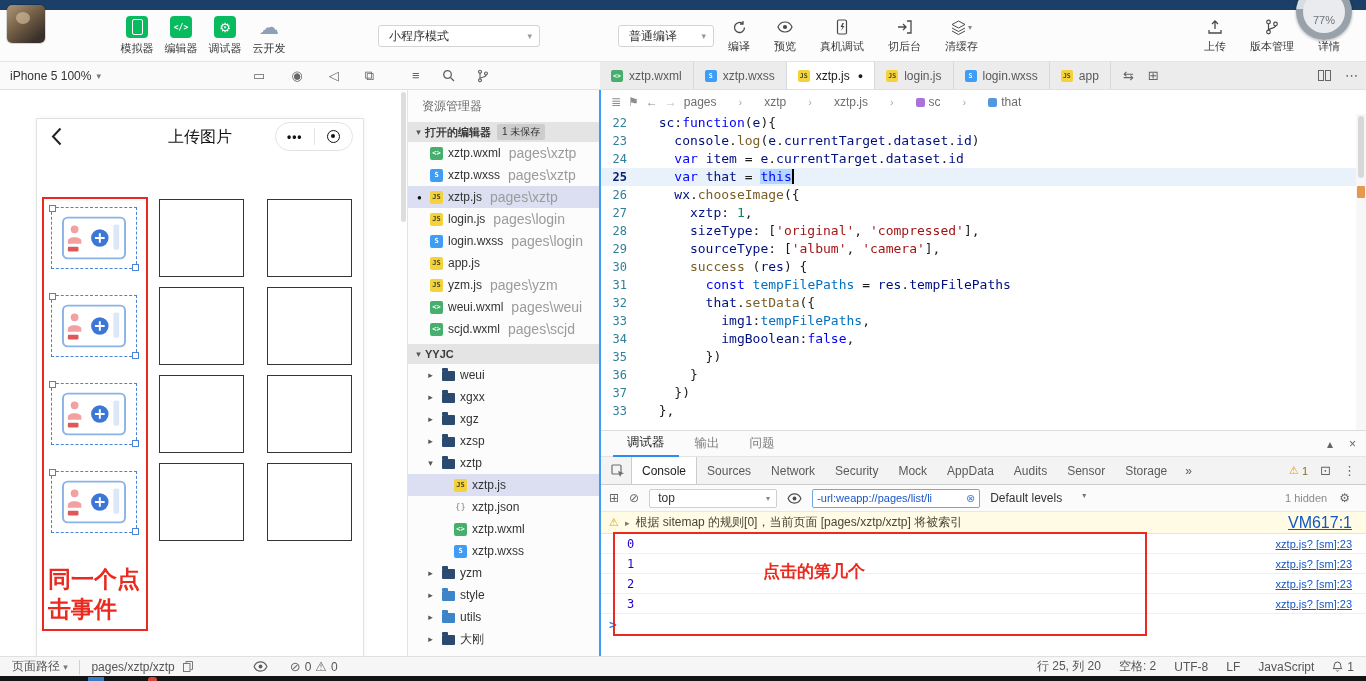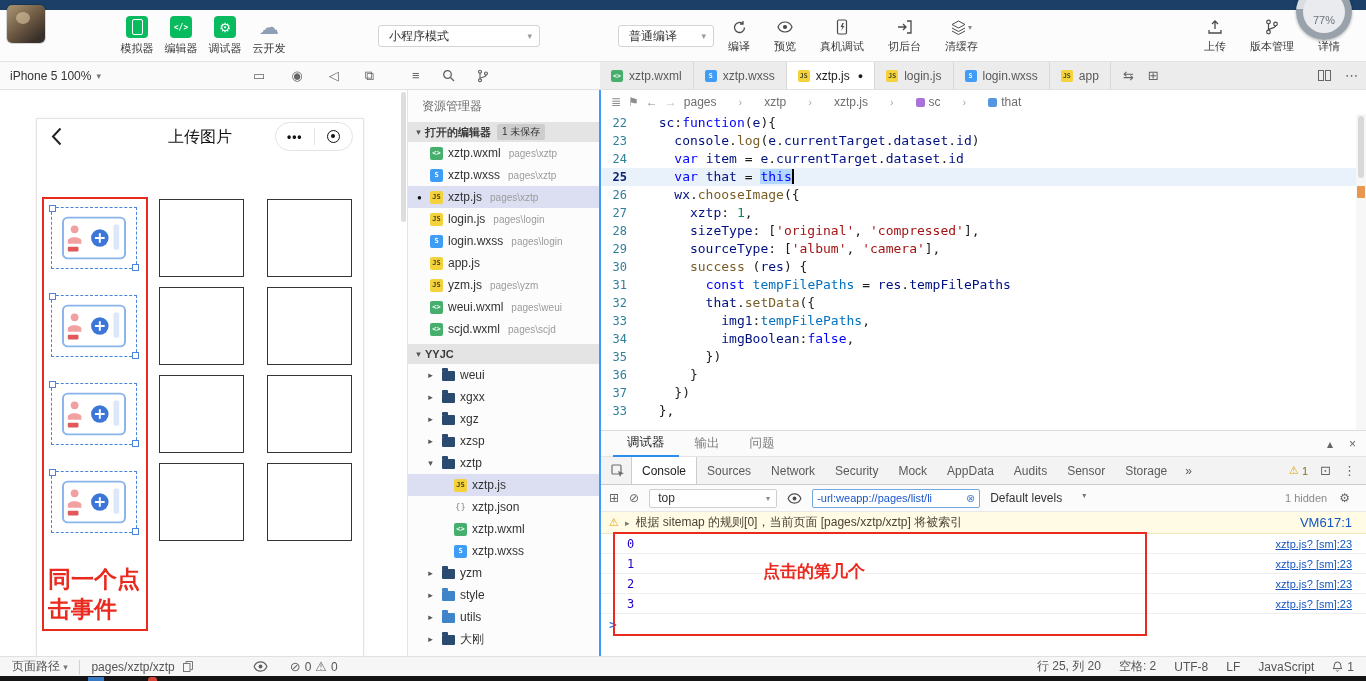--- a/index.html
+++ b/index.html
@@ -105,21 +105,21 @@
   .oe-header{top:32px}
   .sec-header{top:254px}
   .twisty{font-size:9px;color:#555;width:13px;text-align:center;flex:none}
   .badge{margin-left:6px;background:#cdcdcd;border-radius:2px;padding:1px 5px;font-size:10px;font-weight:400;color:#333}
   .file-list{position:absolute;top:52px;left:0;right:0}
   .tree{position:absolute;top:274px;left:0;right:0}
   .frow{height:22px;display:flex;align-items:center;font-size:12px;color:#333;padding-left:6px;gap:5px;cursor:pointer;white-space:nowrap}
   .frow.active{background:#dcdff2}
   .dirty{width:11px;font-size:8px;color:#111;text-align:center;flex:none}
   .fname{color:#333}
-  .fpath{font-size:10px;color:#9b9b9b;margin-left:3px}
+  .fpath{font-size:14px;color:#9b9b9b;margin-left:3px}
   .trow{height:22px;display:flex;align-items:center;font-size:12px;color:#333;gap:5px;cursor:pointer;white-space:nowrap}
   .trow.selected{background:#dcdff2}
 
   
   .divider-accent{position:absolute;left:599px;top:90px;width:2px;height:566px;background:#3f9bf3;z-index:15}
 
   
   .editor{position:absolute;left:601px;top:90px;width:765px;height:340px;background:#fff}
   .crumbbar{height:24px;display:flex;align-items:center;gap:7px;padding-left:10px;font-size:12px;color:#6d6d6d}
   .crumb-ico{color:#8d8d8d;font-size:12px;cursor:pointer}
@@ -164,21 +164,21 @@
   .cselect .sel-caret{position:absolute;right:6px;font-size:8px;color:#888}
   .cfilter{width:168px;height:19px;border:1px solid #73a7e0;border-radius:2px;background:#fff;display:flex;align-items:center;padding:0 4px;font-size:11px;color:#1a56c9;gap:4px}
   .cfilter .fval{flex:1;overflow:hidden;white-space:nowrap;text-overflow:ellipsis}
   .cfilter .fclear{color:#4a7fd0;font-size:11px;cursor:pointer}
   .levels{display:flex;align-items:flex-start;gap:20px;font-size:12px;color:#333;cursor:pointer}
   .levels .sel-caret{font-size:8px;color:#777}
   .cbar-right{margin-left:auto;display:flex;align-items:center;gap:12px;padding-right:8px}
   .hiddenct{font-size:11px;color:#8a8a8a}
   .warnrow{position:absolute;top:81px;left:0;right:0;height:22px;background:#fffbe5;border-bottom:1px solid #f2e7b9;display:flex;align-items:center;gap:6px;padding:0 8px;font-size:12px;color:#4d4336}
   .warnrow .exp{font-size:9px;color:#777;cursor:pointer}
-  .warnlink{margin-left:auto;font-size:13px;color:#1256c4;cursor:pointer;padding-right:6px}
+  .warnlink{margin-left:auto;font-size:16px;color:#1256c4;text-decoration:underline;cursor:pointer;padding-right:6px}
   .logs{position:absolute;top:103px;left:0;right:0}
   .logrow{height:20px;display:flex;align-items:center;border-bottom:1px solid #f0f0f0;padding-left:26px;padding-right:14px;
     font-family:"DejaVu Sans Mono","Liberation Mono",monospace;font-size:12px}
   .logrow .val{color:#1c00cf}
   .logrow .spacer{flex:1}
   .loglink{font-size:11px;color:#1657c2;text-decoration:underline;cursor:pointer;font-family:"Liberation Sans",sans-serif}
   .promptrow{position:absolute;top:183px;left:0;right:0;height:20px;display:flex;align-items:center;padding-left:8px}
   .prompt-chev{color:#2d7ff0;font-weight:700;font-size:13px;font-family:"DejaVu Sans Mono",monospace}
   .dbg-note{position:absolute;left:12px;top:101px;width:534px;height:104px;border:2px solid #ea2a1f;z-index:25}
   .dbg-note-text{position:absolute;left:148px;top:26px;color:#ea2a1f;font-size:17px;font-weight:600}

